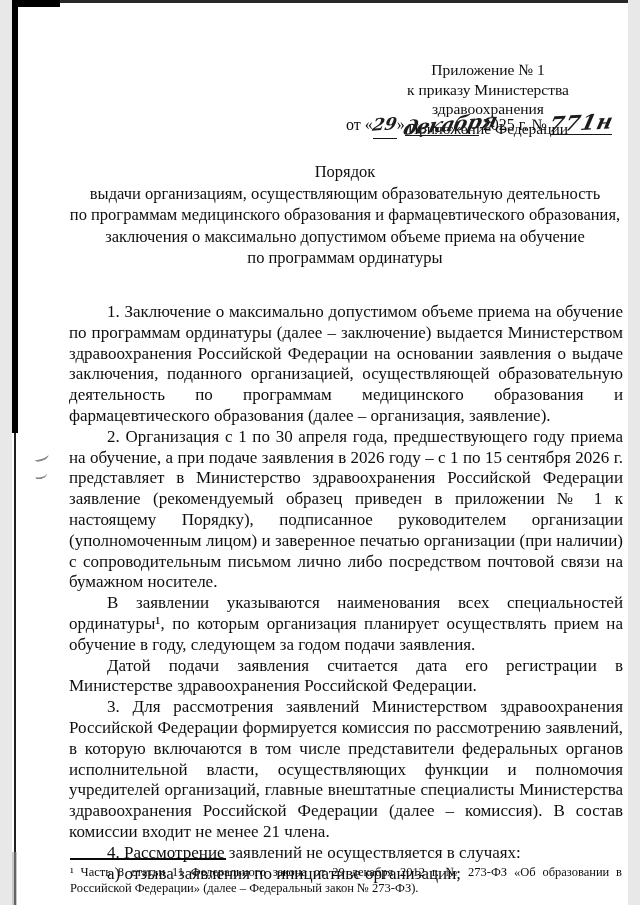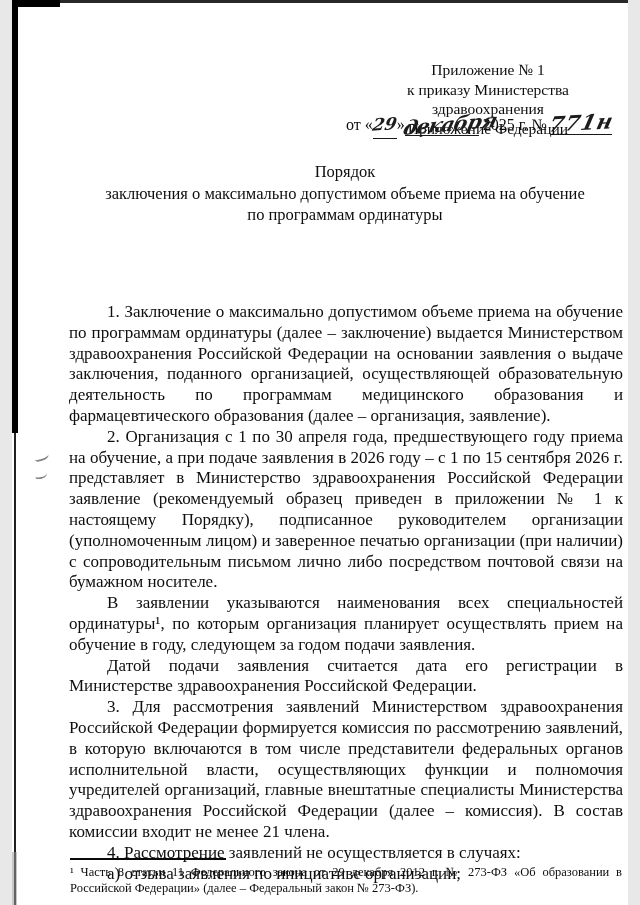--- a/index.html
+++ b/index.html
@@ -73,20 +73,22 @@
     <div>к приказу Министерства здравоохранения</div>
     <div>Приложение Федерации</div>
   </div>
 
   <div class="dateline">
     <span class="pr">от «</span><span class="u u-day"><span class="hw hw-day">29</span></span><span class="pr">»</span><span class="u u-month"><span class="hw hw-month">декабря</span></span><span class="gap-a"></span><span class="pr">2025 г. №</span><span class="gap-b"></span><span class="u u-num"><span class="hw hw-num">771н</span></span>
   </div>
 
   <div class="title">
     <div>Порядок</div>
+    <div>выдачи организациям, осуществляющим образовательную деятельность</div>
+    <div>по программам медицинского образования и фармацевтического образования,</div>
     <div>заключения о максимально допустимом объеме приема на обучение</div>
     <div>по программам ординатуры</div>
   </div>
 
   <div class="body">
     <p>1. Заключение о максимально допустимом объеме приема на обучение по программам ординатуры (далее – заключение) выдается Министерством здравоохранения Российской Федерации на основании заявления о выдаче заключения, поданного организацией, осуществляющей образовательную деятельность по программам медицинского образования и фармацевтического образования (далее – организация, заявление).</p>
     <p>2. Организация с 1 по 30 апреля года, предшествующего году приема на обучение, а при подаче заявления в 2026 году – с 1 по 15 сентября 2026 г. представляет в Министерство здравоохранения Российской Федерации заявление (рекомендуемый образец приведен в приложении № 1 к настоящему Порядку), подписанное руководителем организации (уполномоченным лицом) и заверенное печатью организации (при наличии) с сопроводительным письмом лично либо посредством почтовой связи на бумажном носителе.</p>
     <p>В заявлении указываются наименования всех специальностей ординатуры¹, по которым организация планирует осуществлять прием на обучение в году, следующем за годом подачи заявления.</p>
     <p>Датой подачи заявления считается дата его регистрации в Министерстве здравоохранения Российской Федерации.</p>
     <p>3. Для рассмотрения заявлений Министерством здравоохранения Российской Федерации формируется комиссия по рассмотрению заявлений, в которую включаются в том числе представители федеральных органов исполнительной власти, осуществляющих функции и полномочия учредителей организаций, главные внештатные специалисты Министерства здравоохранения Российской Федерации (далее – комиссия). В состав комиссии входит не менее 21 члена.</p>

